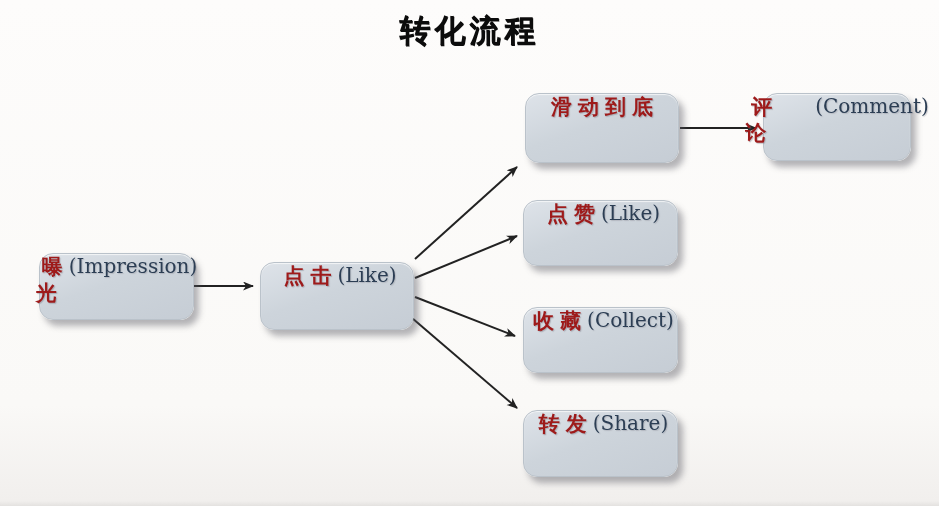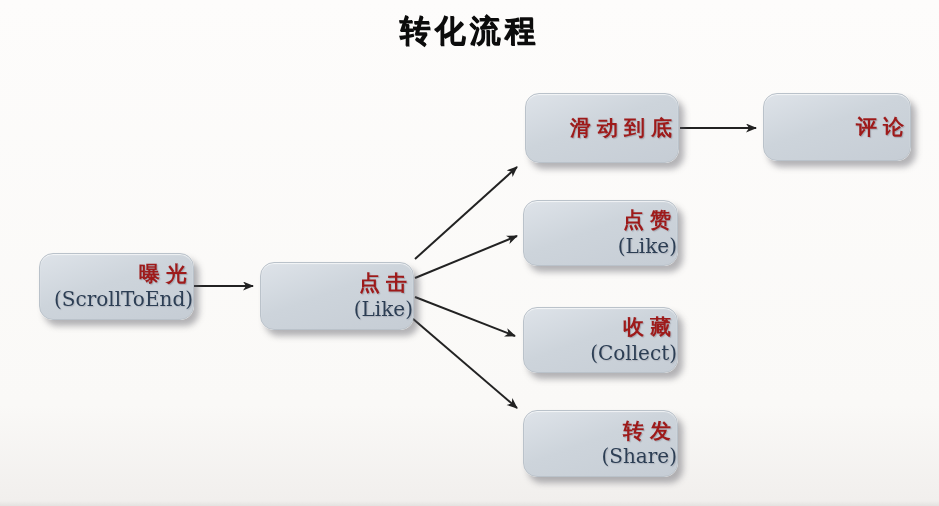--- a/index.html
+++ b/index.html
@@ -29,22 +29,22 @@
   }
   .node {
     position: absolute;
     box-sizing: border-box;
     border-radius: 14px;
     background: linear-gradient(160deg, #dee3e9 0%, #cdd4db 45%, #c6cdd5 100%);
     border: 1px solid #bac2ca;
     box-shadow: 5px 6px 6px rgba(90, 90, 100, 0.45),
                 inset 0 1px 1px rgba(255,255,255,0.7);
     display: flex;
-    flex-direction: column;
-    align-items: flex-end;
+    flex-direction: row;
+    align-items: flex-start;
     justify-content: center;
     line-height: 1.25;
   }
   .node .zh {
     font-size: 21px;
     font-weight: 700;
     letter-spacing: 6px;
     text-indent: 6px;
     color: #9e1a1a;
     text-shadow: 1px 1px 1px rgba(120,120,130,0.45);
@@ -87,34 +87,35 @@
       <line x1="415" y1="259" x2="517" y2="167" marker-end="url(#ah)"></line>
       <line x1="415" y1="278" x2="517" y2="236" marker-end="url(#ah)"></line>
       <line x1="415" y1="297" x2="515" y2="336" marker-end="url(#ah)"></line>
       <line x1="412" y1="318" x2="517" y2="408" marker-end="url(#ah)"></line>
       <line x1="680" y1="128" x2="756" y2="128" marker-end="url(#ah)"></line>
     </g>
   </svg>
 
   <div class="node node-impression">
     <div class="zh">曝光</div>
-    <div class="en">(ScrollToEnd)</div>
+    <div class="en">(Impression)</div>
   </div>
 
   <div class="node node-click">
     <div class="zh">点击</div>
     <div class="en">(Like)</div>
   </div>
 
   <div class="node node-scroll">
     <div class="zh">滑动到底</div>
   </div>
 
   <div class="node node-comment">
     <div class="zh">评论</div>
+    <div class="en">(Comment)</div>
   </div>
 
   <div class="node node-like">
     <div class="zh">点赞</div>
     <div class="en">(Like)</div>
   </div>
 
   <div class="node node-collect">
     <div class="zh">收藏</div>
     <div class="en">(Collect)</div>

